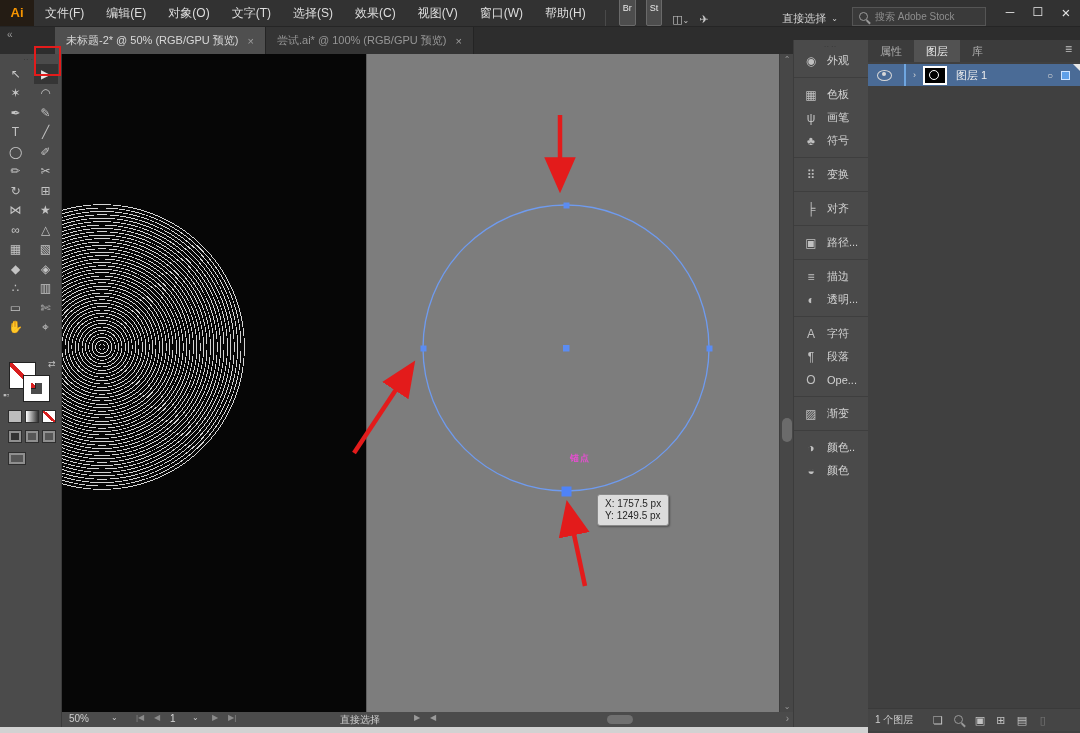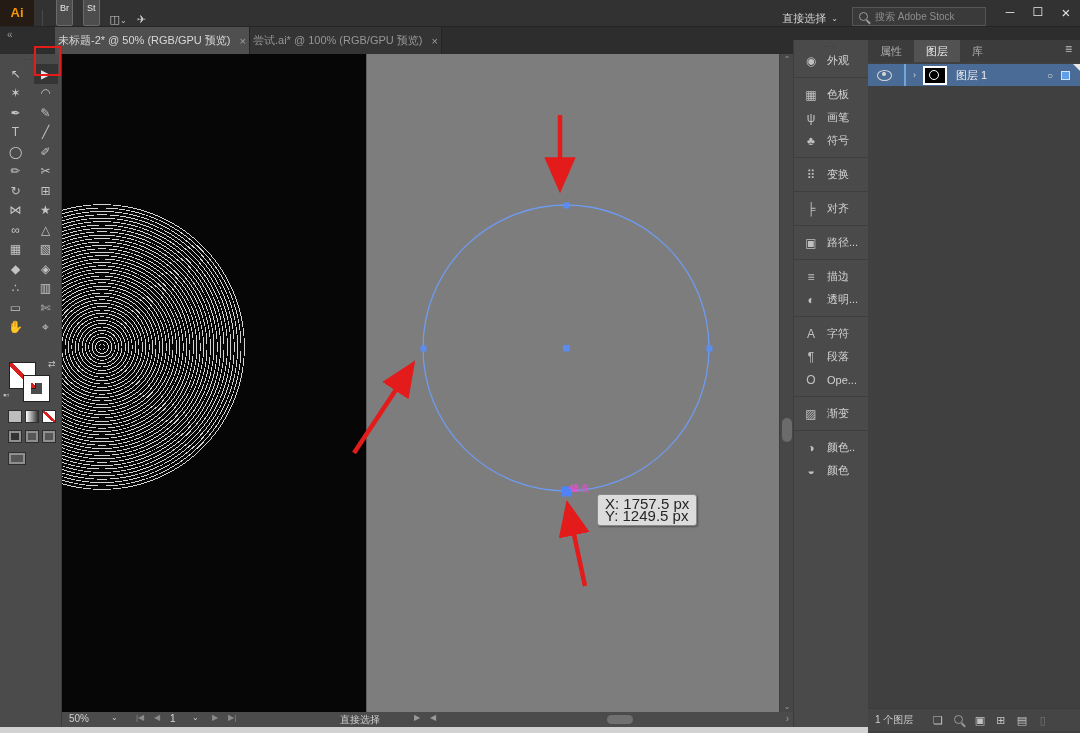--- a/index.html
+++ b/index.html
@@ -25,21 +25,21 @@
                 font-family:"Liberation Sans",sans-serif;}
   #stock-search input::placeholder{color:#8e8e8e;}
   .winctl{color:#e6e6e6;font-size:12px;width:28px;text-align:center;line-height:27px;}
   .mag{width:7px;height:7px;border:1.5px solid #9a9a9a;border-radius:50%;position:relative;display:inline-block;flex:none;}
   .mag::after{content:'';position:absolute;width:5px;height:1.5px;background:#9a9a9a;
               transform:rotate(45deg);right:-4px;bottom:-2px;}
 
   
   #tabbar{left:0;top:27px;width:1080px;height:27px;background:#2d2d2d;display:flex;align-items:stretch;}
   #collapse-left{color:#9a9a9a;font-size:10px;padding:2px 0 0 7px;width:55px;box-sizing:border-box;}
-  .doc-tab{display:flex;align-items:center;gap:9px;padding:0 3px;font-size:11px;color:#969696;
+  .doc-tab{display:flex;align-items:center;gap:9px;padding:0 11px;font-size:11px;color:#969696;
            background:#343434;border-right:1px solid #242424;}
   .doc-tab.active{background:#4f4f4f;color:#d8d8d8;}
   .doc-tab .close{font-size:11px;color:#9f9f9f;}
 
   
   #toolbar{left:0;top:54px;width:62px;height:673px;background:#4b4b4b;border-right:1px solid #3a3a3a;box-sizing:border-box;}
   #toolbar .dots{color:#383838;font-size:8px;text-align:center;letter-spacing:2px;line-height:8px;}
   #tools{display:grid;grid-template-columns:24px 24px;justify-content:center;gap:0 6px;margin-top:2px;}
   .tool{height:19.5px;display:flex;align-items:center;justify-content:center;
         color:#c4c4c4;font-size:12px;}
@@ -59,23 +59,23 @@
   .paintbtn.mode.on{background:#333;}
 
   
   #canvas{left:62px;top:54px;width:717px;height:658px;background:#7d7d7d;overflow:hidden;}
   #artboard{left:0;top:0;width:304px;height:658px;background:#060606;overflow:hidden;}
   #artboard-edge{left:304px;top:0;width:1px;height:658px;background:#5e5e5e;}
   #rings{left:-104px;top:149px;width:288px;height:288px;border-radius:50%;
          background:repeating-radial-gradient(circle,#070707 0px,#070707 2.55px,#d4d4d4 2.55px,#d4d4d4 3.4px);}
   #overlay-svg{left:0;top:0;}
   #coord-tooltip{left:535px;top:440px;background:#dcdcdc;border:1px solid #8a8a8a;border-radius:3px;
-                 padding:3px 7px;font-size:15px;color:#262626;line-height:12px;white-space:nowrap;
+                 padding:3px 7px;font-size:10px;color:#262626;line-height:12px;white-space:nowrap;
                  box-shadow:1px 1px 2px rgba(0,0,0,.35);}
-  #anchor-label{left:508px;top:428px;color:#e54fd0;font-size:9px;font-weight:bold;letter-spacing:1px;}
+  #anchor-label{left:508px;top:398px;color:#e54fd0;font-size:9px;font-weight:bold;letter-spacing:1px;}
 
   
   #red-box{left:34px;top:46px;width:27px;height:30px;border:2px solid #e31b1b;box-sizing:border-box;z-index:30;}
 
   
   #vscroll{left:779px;top:54px;width:14px;height:658px;background:#474747;border-left:1px solid #3d3d3d;box-sizing:border-box;}
   #vscroll .arr{position:absolute;left:0;width:14px;text-align:center;color:#9a9a9a;font-size:8px;}
   #vthumb{position:absolute;left:1.5px;top:364px;width:10px;height:24px;background:#6b6b6b;border-radius:6px;}
 
   
@@ -132,20 +132,32 @@
   .bub.small::after{border-top-color:#fff;right:2px;bottom:-5px;transform:rotate(-15deg);}
   #wm-text{color:#fff;font-size:24px;font-weight:bold;letter-spacing:1px;}
 </style>
 </head>
 <body>
 
 <div id="app">
 
   <div id="menubar" class="abs">
     <div id="ai-logo">Ai</div>
+    <div style="display:flex">
+
+    <span class="menu-item">文件(F)</span>
+        <span class="menu-item">编辑(E)</span>
+        <span class="menu-item">对象(O)</span>
+        <span class="menu-item">文字(T)</span>
+        <span class="menu-item">选择(S)</span>
+        <span class="menu-item">效果(C)</span>
+        <span class="menu-item">视图(V)</span>
+        <span class="menu-item">窗口(W)</span>
+        <span class="menu-item">帮助(H)</span>
+      </div>
     <div class="mb-sep"></div>
     <span class="mini-btn">Br</span>
     <span class="mini-btn">St</span>
     <span class="mb-icon"><span>◫</span><span style="font-size:8px">⌄</span></span>
     <span class="mb-icon">✈</span>
     <div id="workspace-switcher">
       <span>直接选择</span>
         <span style="font-size:8px">⌄</span>
     </div>
     <div id="stock-search">

